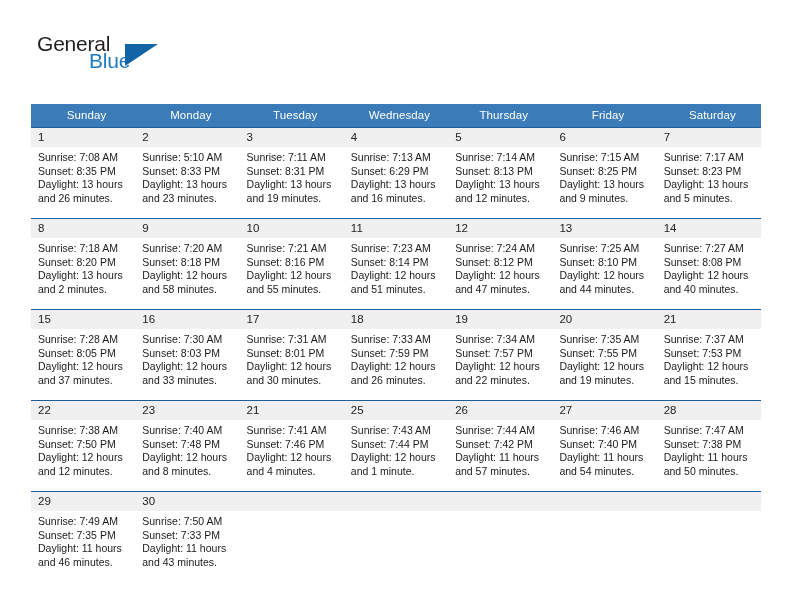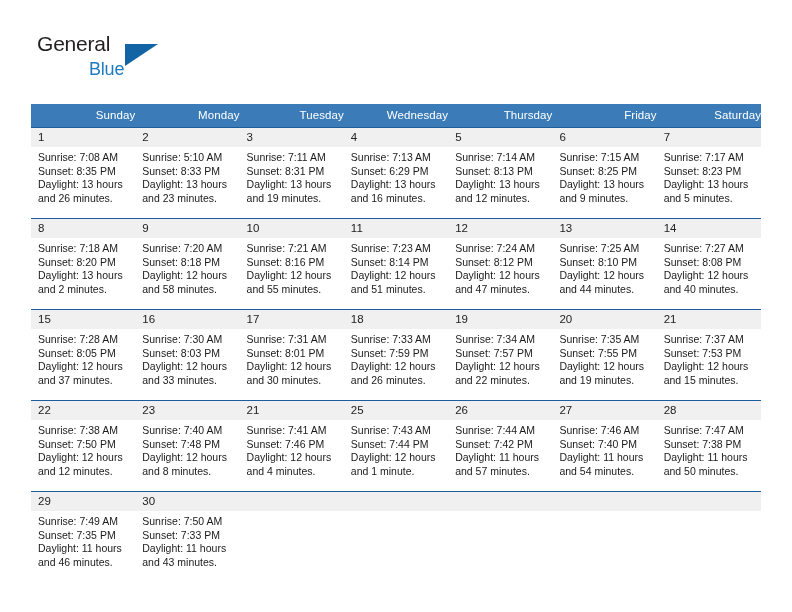--- a/index.html
+++ b/index.html
@@ -33,22 +33,22 @@
   }
   .brand-general {
     font-size: 21px;
     color: #231f20;
     letter-spacing: -0.2px;
     font-family: "Liberation Sans", sans-serif;
   }
   .brand-lower {
     position: absolute;
     left: 52px;
-    top: 27px;
-    font-size: 18px;
+    top: 17px;
+    font-size: 21px;
     color: #1f7ac0;
     letter-spacing: -0.2px;
   }
   .brand-tri {
     position: absolute;
     left: 88px;
     top: 11px;
     width: 0;
     height: 0;
     border-left: 33px solid #1364a5;
@@ -84,21 +84,21 @@
     top: 104px;
     width: 730px;
     border-collapse: collapse;
     table-layout: fixed;
   }
   .calendar th {
     background: #3b7cb8;
     color: #ffffff;
     font-size: 11.5px;
     font-weight: normal;
-    text-align: right;
+    text-align: center;
     padding: 5px 0 6px 7px;
     letter-spacing: 0.1px;
   }
   .calendar td {
     vertical-align: top;
     padding: 0;
     width: 104.28px;
     height: 90px;
     background: #ffffff;
   }

